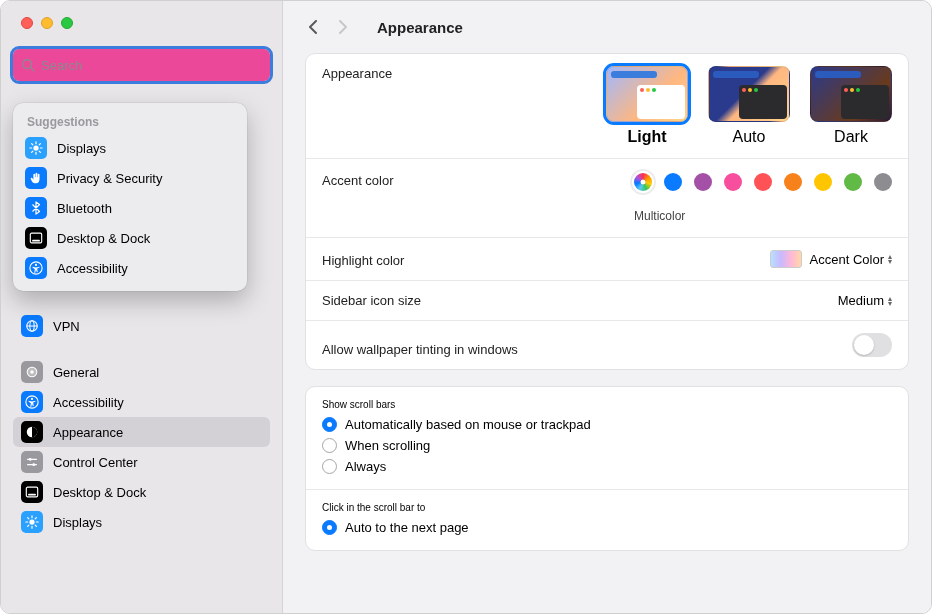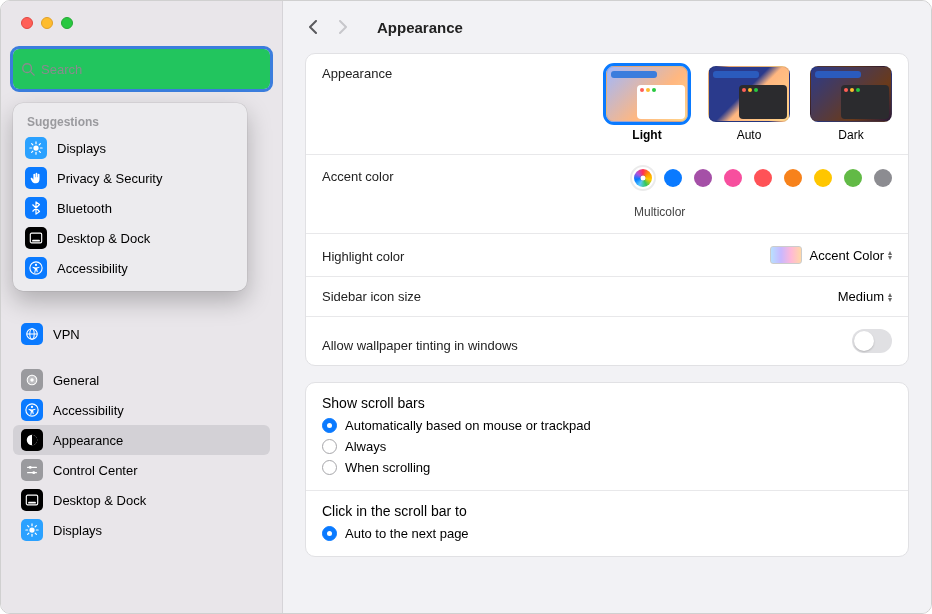--- a/index.html
+++ b/index.html
@@ -5,21 +5,21 @@
   * { box-sizing: border-box; margin: 0; padding: 0; font-family: -apple-system, "Helvetica Neue", Helvetica, Arial, sans-serif; }
   body { width: 932px; height: 614px; overflow: hidden; background: #fff; }
   .window { width: 932px; height: 614px; display: flex; border-radius: 10px; overflow: hidden; background: #f5f5f7; position: relative; border:1px solid #d0d0d0;}
   .sidebar { width: 282px; height: 100%; background: #e9e6ea; display: flex; flex-direction: column; position: relative; border-right:1px solid #d6d4d8;}
   .traffic { display: flex; gap: 8px; padding: 16px 0 0 20px; }
   .tl { width: 12px; height: 12px; border-radius: 50%; }
   .tl.red { background: #ff5f57; border:0.5px solid #e24640;}
   .tl.yellow { background: #febc2e; border:0.5px solid #e1a128;}
   .tl.green { background: #28c840; border:0.5px solid #26a934;}
   .search-wrap { margin: 20px 12px 6px 12px; position: relative;}
-  .search { width: 100%; height: 40px; border-radius: 6px; border: none; outline: 3px solid #3b7ddd; background: #22c55e; padding-left: 28px; font-size: 13px; color: #333;}
+  .search { width: 100%; height: 32px; border-radius: 6px; border: none; outline: 3px solid #3b7ddd; background: #ec4899; padding-left: 28px; font-size: 13px; color: #333;}
   .search::placeholder{color:#8a8a8e;}
   .search-icon { position: absolute; left: 8px; top: 50%; transform: translateY(-50%); color: #8a8a8e; }
   .suggest { position: absolute; top: 102px; left: 12px; width: 234px; background: #ecebee; border-radius: 10px; box-shadow: 0 10px 25px rgba(0,0,0,.25), 0 0 0 0.5px rgba(0,0,0,.1); padding: 8px 0 8px 0; z-index: 10;}
   .suggest-head { font-size: 12px; color: #9a9a9e; font-weight: 600; padding: 4px 14px 4px 14px;}
   .suggest-item { display: flex; align-items: center; gap: 10px; padding: 4px 12px; font-size: 13px; cursor: default;}
   .icon-sq { width: 22px; height: 22px; border-radius: 5px; display: flex; align-items: center; justify-content: center; flex: 0 0 22px;}
   .icon-sq svg { width: 14px; height: 14px; fill: #fff; }
   .sidelist { padding-top: 224px; padding-left: 12px; padding-right: 12px; overflow: hidden;}
   .side-item { display: flex; align-items: center; gap: 10px; padding: 4px 8px; font-size: 13px; border-radius: 6px;}
   .side-item.sel { background: #d3d1d6;}
@@ -32,21 +32,21 @@
   .card { background: #fff; border: 0.5px solid #e1e1e4; border-radius: 10px; margin-bottom: 16px;}
   .row { display: flex; align-items: flex-end; padding: 12px 16px; border-bottom: 0.5px solid #e8e8ea; font-size:13px;}
   .row:last-child{border-bottom:none;}
   .row .label { flex: 0 0 auto; color: #222;}
   .row .ctrl { margin-left: auto; display:flex; align-items:center; gap:8px; font-size:13px;}
   .appearance-row{align-items:flex-start;}
   .thumbs{margin-left:auto; display:flex; gap:20px;}
   .thumb{display:flex; flex-direction:column; align-items:center; gap:6px;}
   .thumb-box{width:82px; height:56px; border-radius:8px; position:relative; overflow:hidden; border:0.5px solid rgba(0,0,0,.1);}
   .thumb.sel .thumb-box{outline:3px solid #0a7aff; outline-offset:0;}
-  .thumb-label{font-size:12px;}
+  .thumb-label{font-size:16px;}
   .thumb.sel .thumb-label{font-weight:600;}
   .bg-light{background:linear-gradient(135deg,#9fb8ff 0%, #ffb780 60%, #ffd58a 100%);}
   .bg-dark{background:linear-gradient(135deg,#2a3a8c 0%, #6a3a1a 70%, #2a1a3a 100%);}
   .mini-menu{position:absolute; top:4px; left:4px; width:46px; height:7px; border-radius:3px;}
   .mm-light{background:#3b7ddd;}
   .mm-dark{background:#2b5bbd;}
   .mini-win{position:absolute; border-radius:4px;}
   .mw1{bottom:2px; right:2px; width:48px; height:34px; background:#fff;}
   .mw1-dark{bottom:2px; right:2px; width:48px; height:34px; background:#2b2b2e;}
   .dots3{position:absolute; top:3px; left:3px; display:flex; gap:2px;}
@@ -58,21 +58,21 @@
   .sw{width:18px; height:18px; border-radius:50%; position:relative;}
   .sw.sel::after{content:""; position:absolute; inset:-4px; border:2px solid rgba(0,0,0,.08); border-radius:50%;}
   .sw.sel::before{content:""; position:absolute; left:50%; top:50%; width:5px; height:5px; background:#fff; border-radius:50%; transform:translate(-50%,-50%); box-shadow:0 0 0 0.5px rgba(0,0,0,.15);}
   .multicolor{background:conic-gradient(#ff2d55,#ff9500,#ffcc00,#34c759,#5ac8fa,#007aff,#af52de,#ff2d55);}
   .accent-sub{font-size:12px; color:#444;}
   .hl-sw{width:32px; height:18px; border-radius:3px; background:linear-gradient(90deg,#b8e0ff,#c8b8ff,#ffb8d8,#ffd8a8); border:0.5px solid #ccc;}
   .popup{display:flex; align-items:center; gap:4px; font-size:13px;}
   .chev-ud{display:inline-flex; flex-direction:column; line-height:5px; font-size:8px; color:#666;}
   .toggle{width:40px; height:24px; background:#e0e0e3; border-radius:12px; position:relative;}
   .tknob{position:absolute; width:20px; height:20px; background:#fff; border-radius:50%; top:2px; left:2px; box-shadow:0 1px 2px rgba(0,0,0,.2);}
-  .card2 .hrow{padding:12px 16px 4px 16px; font-size:14px;}
+  .card2 .hrow{padding:12px 16px 4px 16px; font-size:10px;}
   .radio-list{padding:0 16px 12px 16px;}
   .radio-item{display:flex; align-items:center; gap:8px; padding:3px 0; font-size:13px;}
   .radio{width:15px; height:15px; border-radius:50%; border:1px solid #a6a6aa; background:#fff; display:flex; align-items:center; justify-content:center; flex:0 0 15px;}
   .radio.checked{border-color:#0a7aff; background:#0a7aff;}
   .radio.checked::after{content:""; width:5px; height:5px; background:#fff; border-radius:50%;}
   svg{display:block;}
 </style>
 </head>
 <body>
 
@@ -345,25 +345,25 @@
 
       <div class="card card2">
         <div class="hrow">Show scroll bars</div>
         <div class="radio-list" id="scroll-radios" style="border-bottom:0.5px solid #e8e8ea;">
             <div class="radio-item">
               <div class="radio checked"></div>
               <span>Automatically based on mouse or trackpad</span>
             </div>
             <div class="radio-item">
               <div class="radio"></div>
-              <span>Always</span>
+              <span>When scrolling</span>
             </div>
             <div class="radio-item">
               <div class="radio"></div>
-              <span>When scrolling</span>
+              <span>Always</span>
             </div>
           </div>
         <div class="hrow">Click in the scroll bar to</div>
         <div class="radio-list" id="click-radios">
             <div class="radio-item">
               <div class="radio checked"></div>
               <span>Auto to the next page</span>
             </div>
           </div>
       </div>

